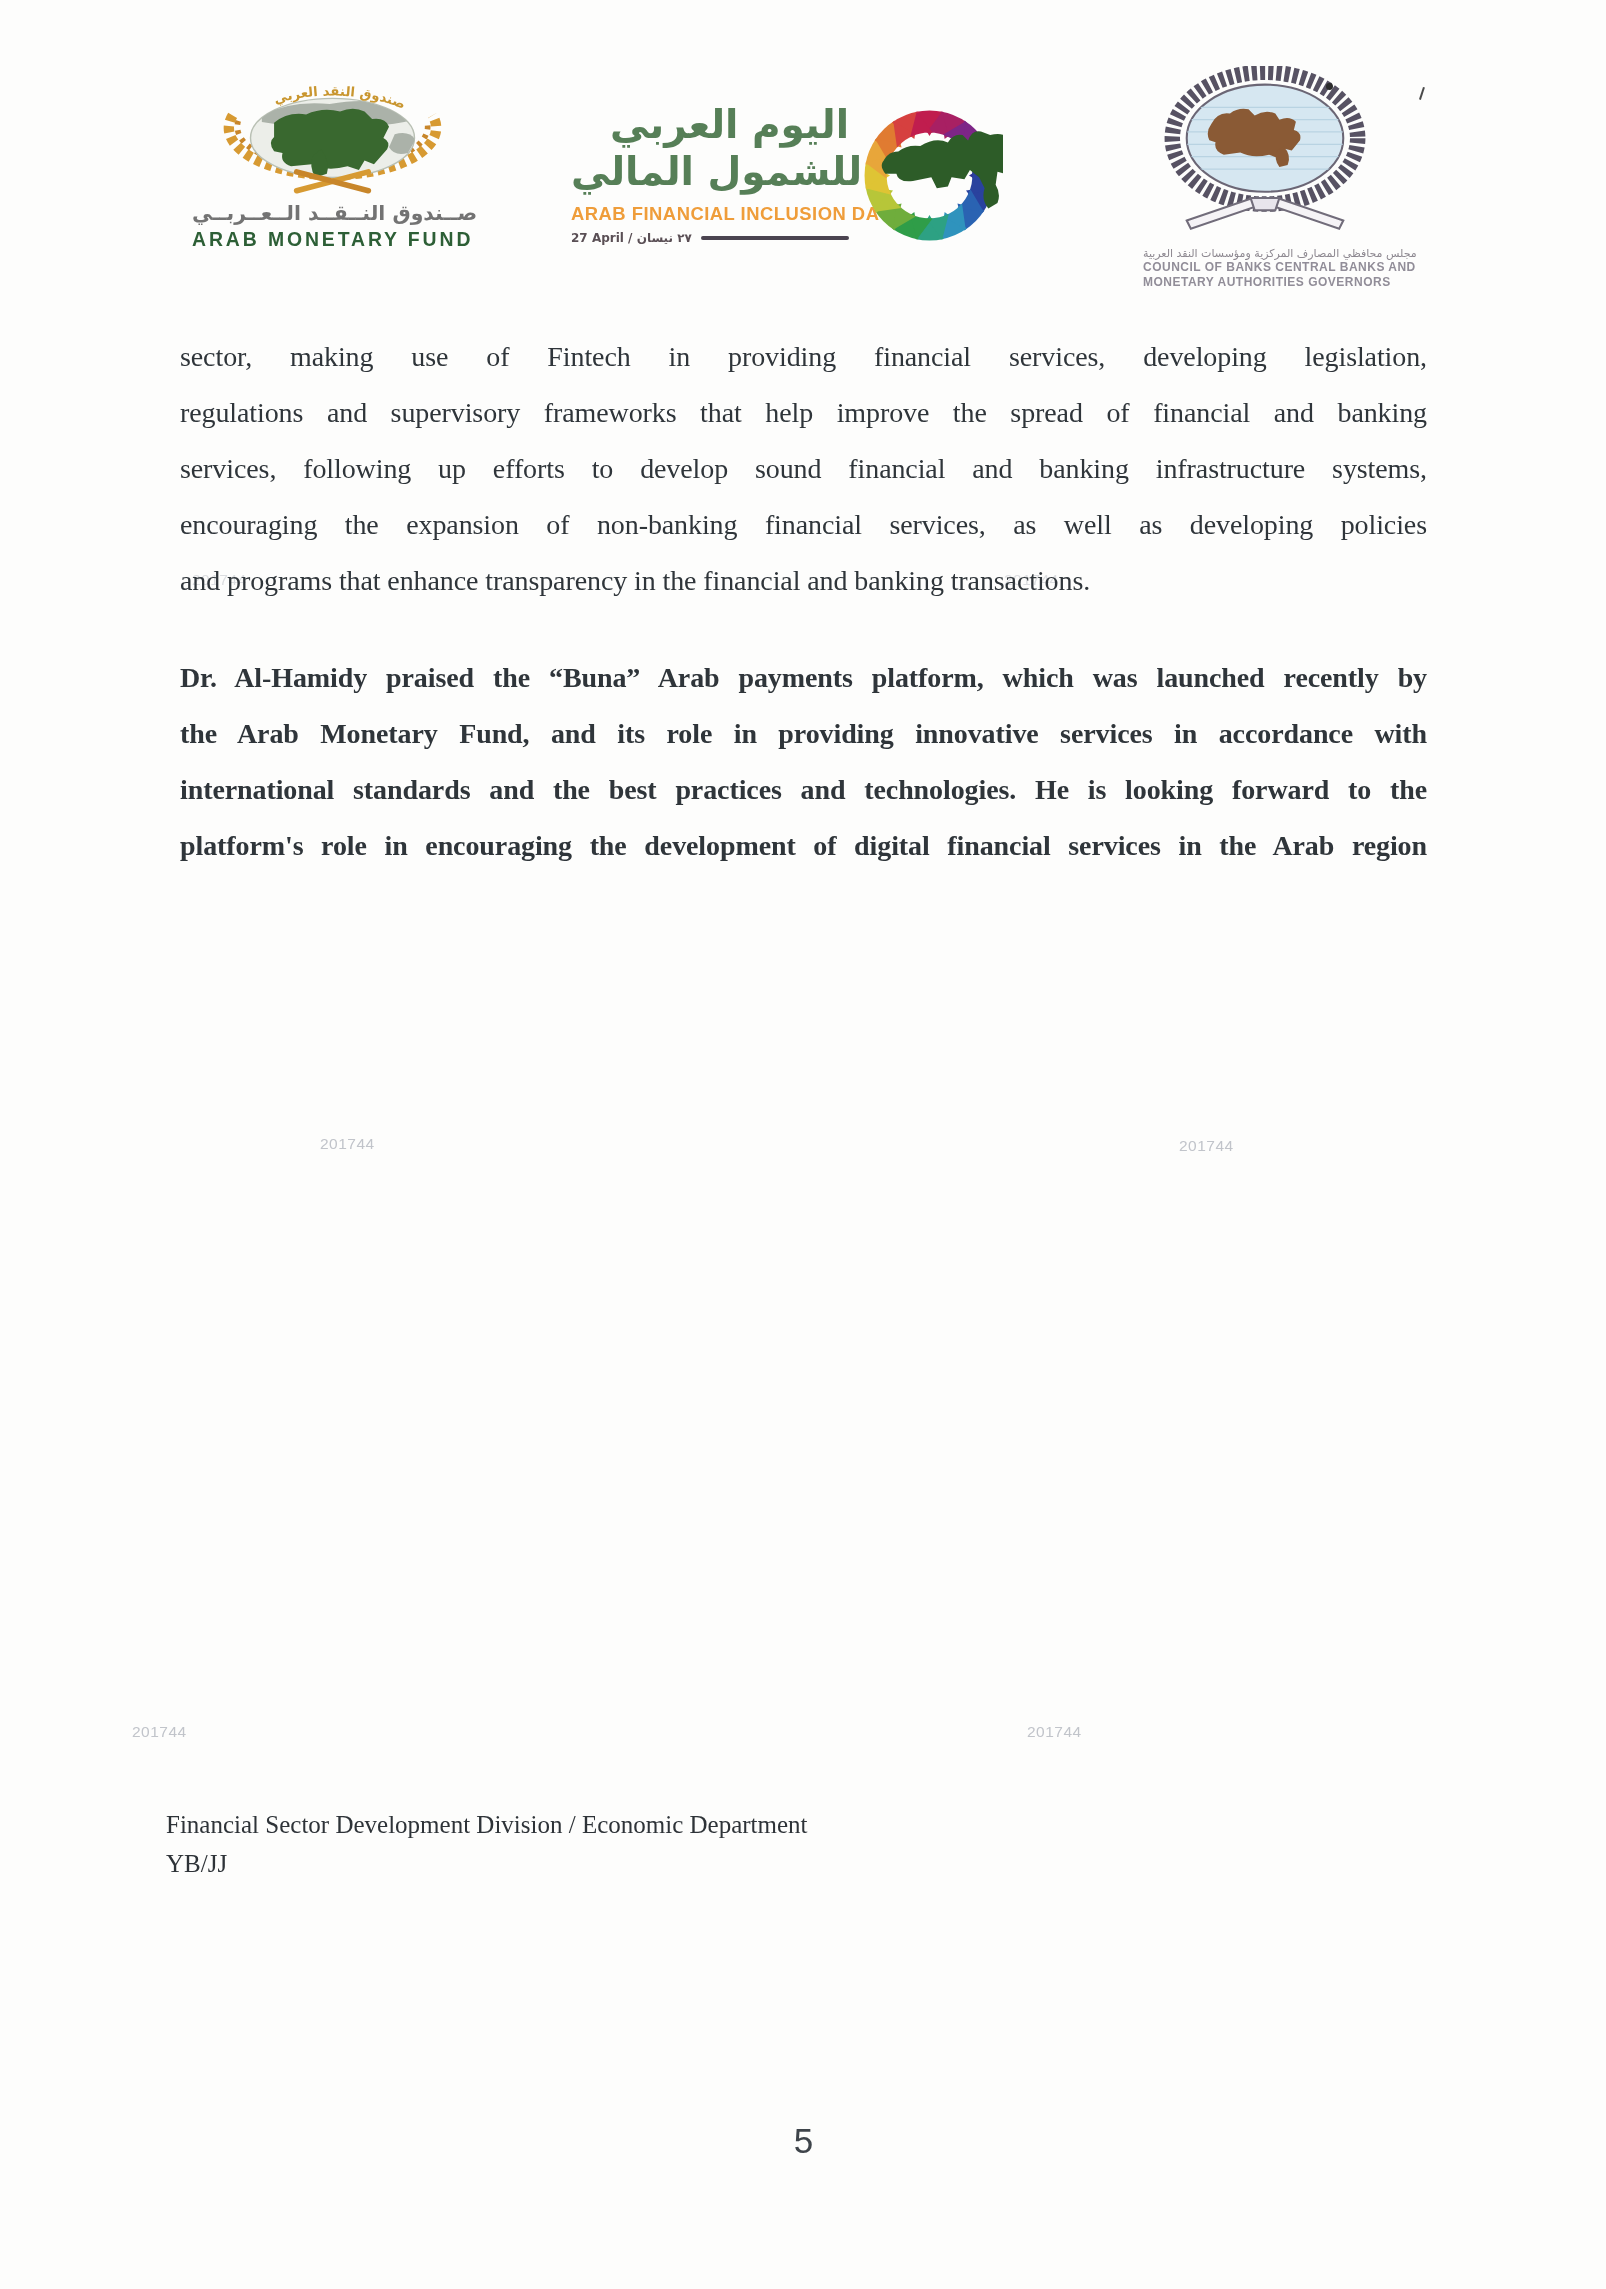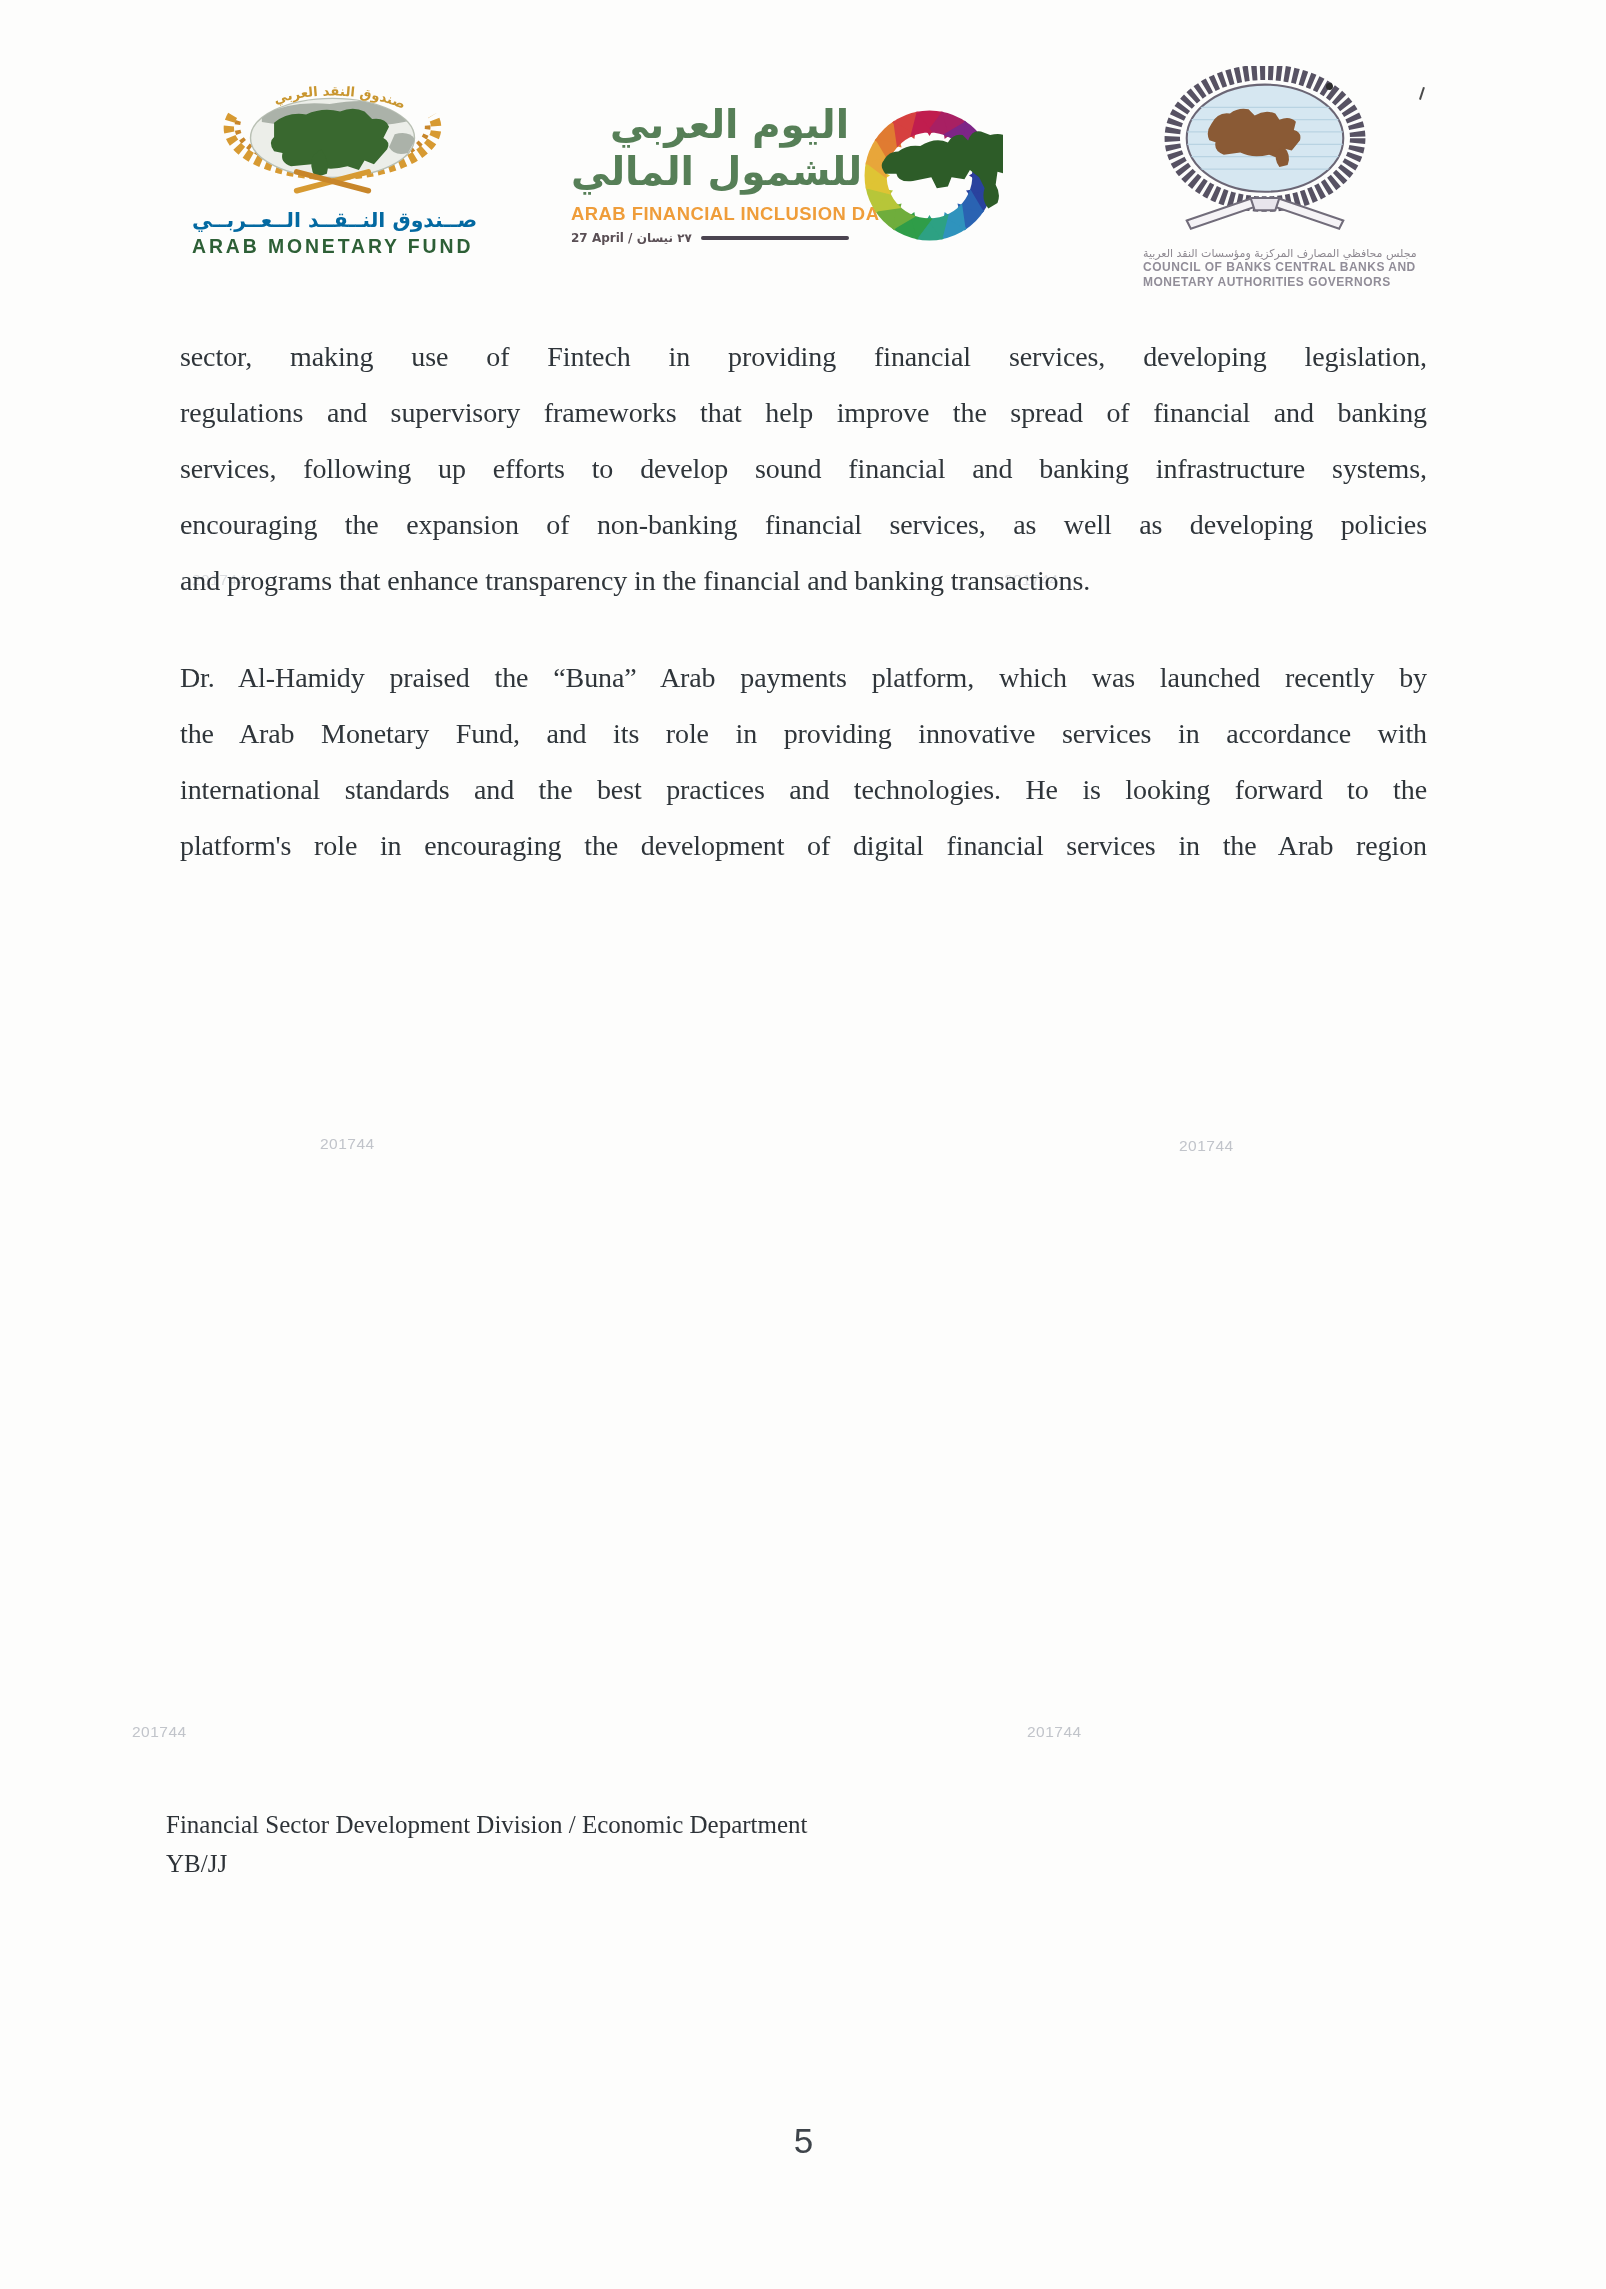--- a/index.html
+++ b/index.html
@@ -8,22 +8,22 @@
     width:1607px;height:2289px;
     background:#fdfdfc;
     overflow:hidden;
     font-family:"Liberation Serif", serif;
   }
   
   #amf-logo{position:absolute;left:192px;top:78px;width:281px;text-align:center;}
   #amf-logo svg{display:block;margin:0 auto;}
   .amf-arabic{
     font-family:"DejaVu Sans", sans-serif;
-    font-size:20.4px;font-weight:bold;color:#0369a1;
-    margin-top:12px;white-space:nowrap;
+    font-size:20.4px;font-weight:bold;color:#737373;
+    margin-top:5px;white-space:nowrap;
   }
   .amf-english{
     font-family:"Liberation Sans", sans-serif;
     font-size:19.4px;font-weight:bold;color:#2d5f36;
     letter-spacing:2.9px;margin-top:2.9px;white-space:nowrap;
   }
   #afid-text{position:absolute;left:571px;top:101px;width:278px;}
   .afid-arabic{
     font-family:"DejaVu Sans", sans-serif;
     font-size:39px;font-weight:bold;color:#567f57;
@@ -53,21 +53,21 @@
     letter-spacing:0.5px;line-height:14.6px;white-space:nowrap;
   }
   .scan-dot{position:absolute;left:1326px;top:83px;width:6.8px;height:6.8px;border-radius:50%;background:#2b2b2b;}
   .scan-tick{position:absolute;left:1421px;top:87px;width:2.4px;height:12.6px;background:#4a4a4a;transform:rotate(18deg);}
   
   #content{
     position:absolute;left:180px;top:329px;width:1247px;
     font-size:28px;color:#2f353a;letter-spacing:-0.1px;
   }
   .para{margin:0;}
-  .para + .para{margin-top:41px;}
+  .para + .para{margin-top:41px;font-weight:bold;}
   .line{
     height:56px;line-height:56px;
     text-align:justify;text-align-last:justify;
     overflow:hidden;white-space:normal;
   }
   .line.last{text-align-last:left;}
   
   .wm{
     position:absolute;
     font-family:"Liberation Sans", sans-serif;

